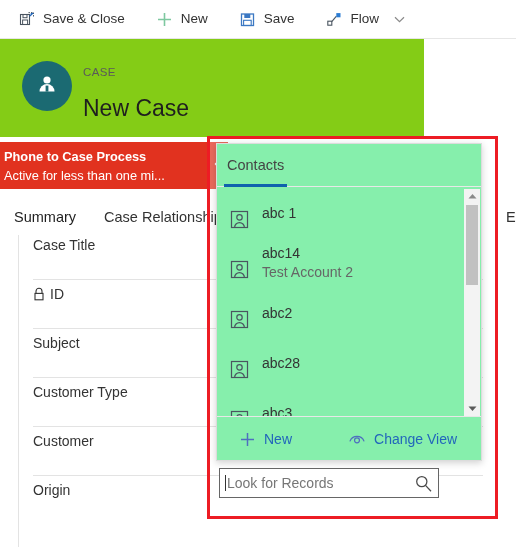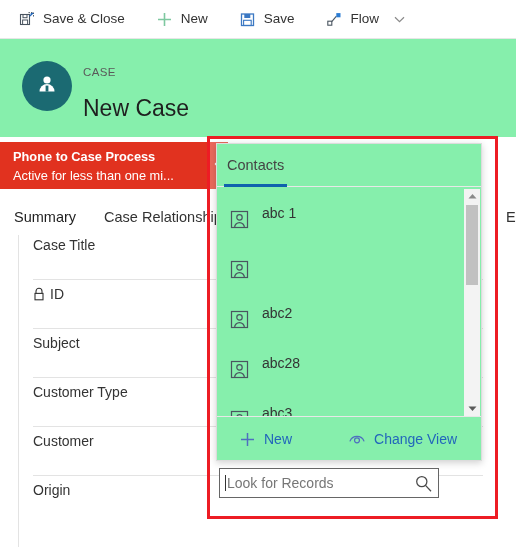--- a/index.html
+++ b/index.html
@@ -56,23 +56,23 @@
     width: 22px;
     height: 30px;
     margin-left: 2px;
     cursor: pointer;
   }
 
   
   .record-header {
     position: absolute;
     left: 0; top: 39px;
-    width: 516px;
+    width: 424px;
     height: 98px;
-    background: #86efac;
+    background: #84cc16;
     box-sizing: border-box;
   }
   .avatar {
     position: absolute;
     left: 22px; top: 22px;
     width: 50px; height: 50px;
     border-radius: 50%;
     background: #1b6a72;
     display: flex;
     align-items: center;
@@ -94,21 +94,21 @@
 
   
   .bpf {
     position: absolute;
     left: 0; top: 142px;
     width: 228px;
     height: 47px;
     background: #e1321f;
     color: #ffffff;
     box-sizing: border-box;
-    padding: 5px 0 0 13px;
+    padding: 5px 0 0 4px;
     overflow: hidden;
   }
   .bpf-title {
     font-size: 12.8px;
     font-weight: bold;
     line-height: 19px;
     white-space: nowrap;
   }
   .bpf-sub {
     font-size: 12.8px;
@@ -573,20 +573,24 @@
     </div>
 
     <div class="lk-item">
       <span class="lk-ico">
         <svg width="19" height="19" viewBox="0 0 19 19">
           <rect x="1.5" y="1.5" width="16" height="16" fill="none" stroke="#4a5560" stroke-width="1.2"></rect>
           <circle cx="9.5" cy="7.4" r="2.7" fill="none" stroke="#4a5560" stroke-width="1.2"></circle>
           <path d="M4.6 17.5 a4.9 4.9 0 0 1 9.8 0" fill="none" stroke="#4a5560" stroke-width="1.2"></path>
         </svg>
       </span>
+      <span class="lk-texts">
+        <span class="lk-primary">abc14</span>
+        <span class="lk-secondary">Test Account 2</span>
+      </span>
     </div>
 
     <div class="lk-item">
       <span class="lk-ico">
         <svg width="19" height="19" viewBox="0 0 19 19">
           <rect x="1.5" y="1.5" width="16" height="16" fill="none" stroke="#4a5560" stroke-width="1.2"></rect>
           <circle cx="9.5" cy="7.4" r="2.7" fill="none" stroke="#4a5560" stroke-width="1.2"></circle>
           <path d="M4.6 17.5 a4.9 4.9 0 0 1 9.8 0" fill="none" stroke="#4a5560" stroke-width="1.2"></path>
         </svg>
       </span>

